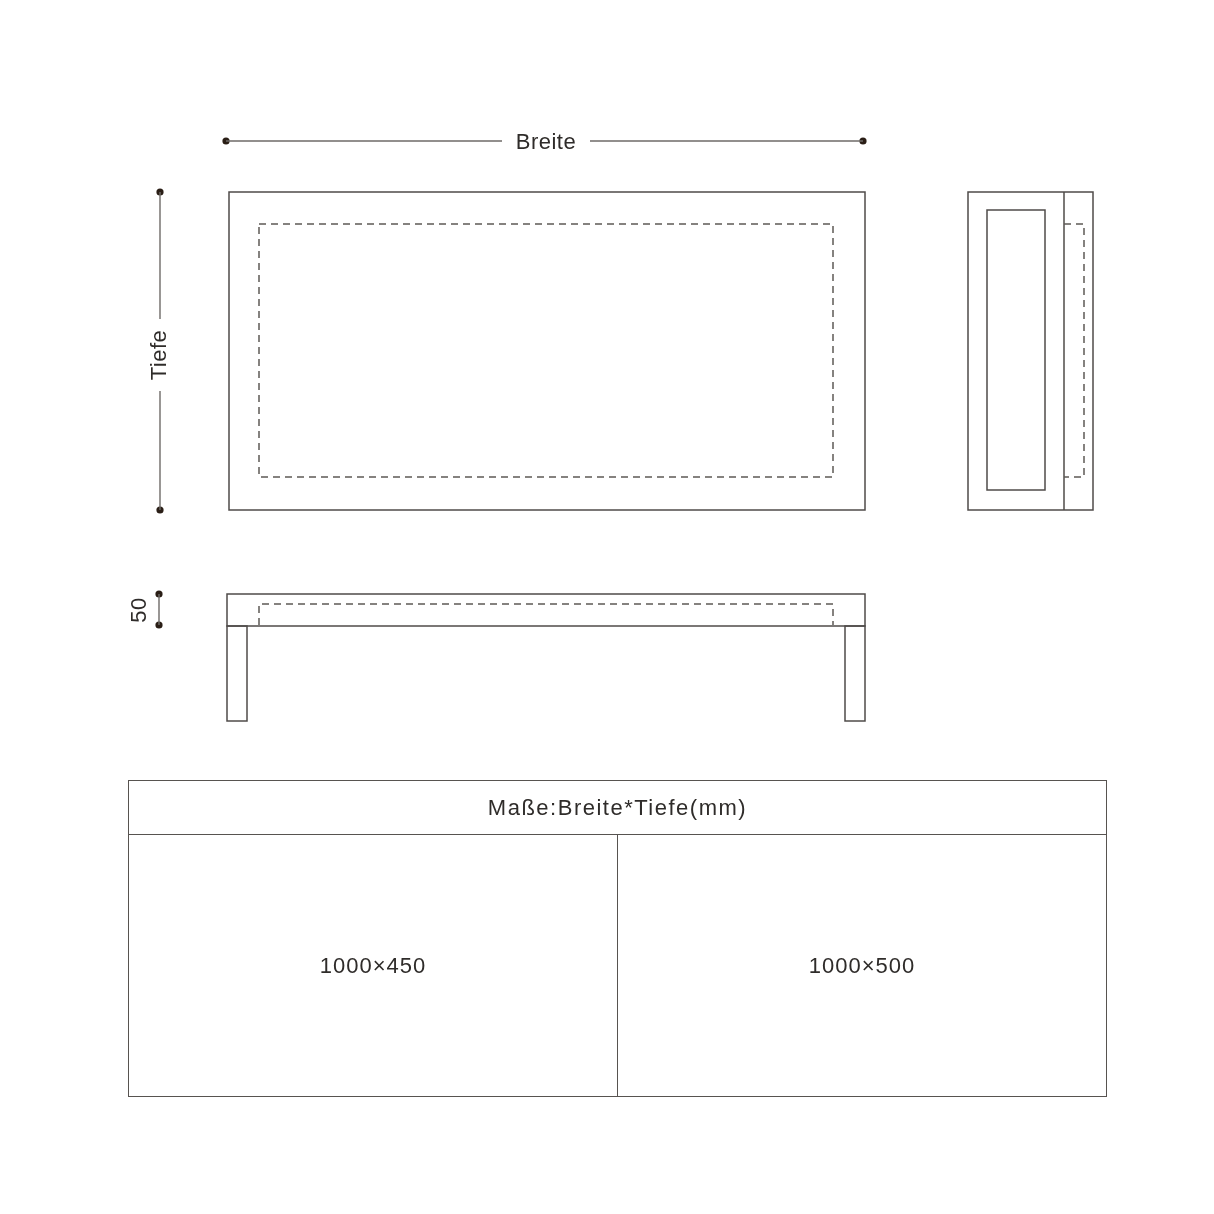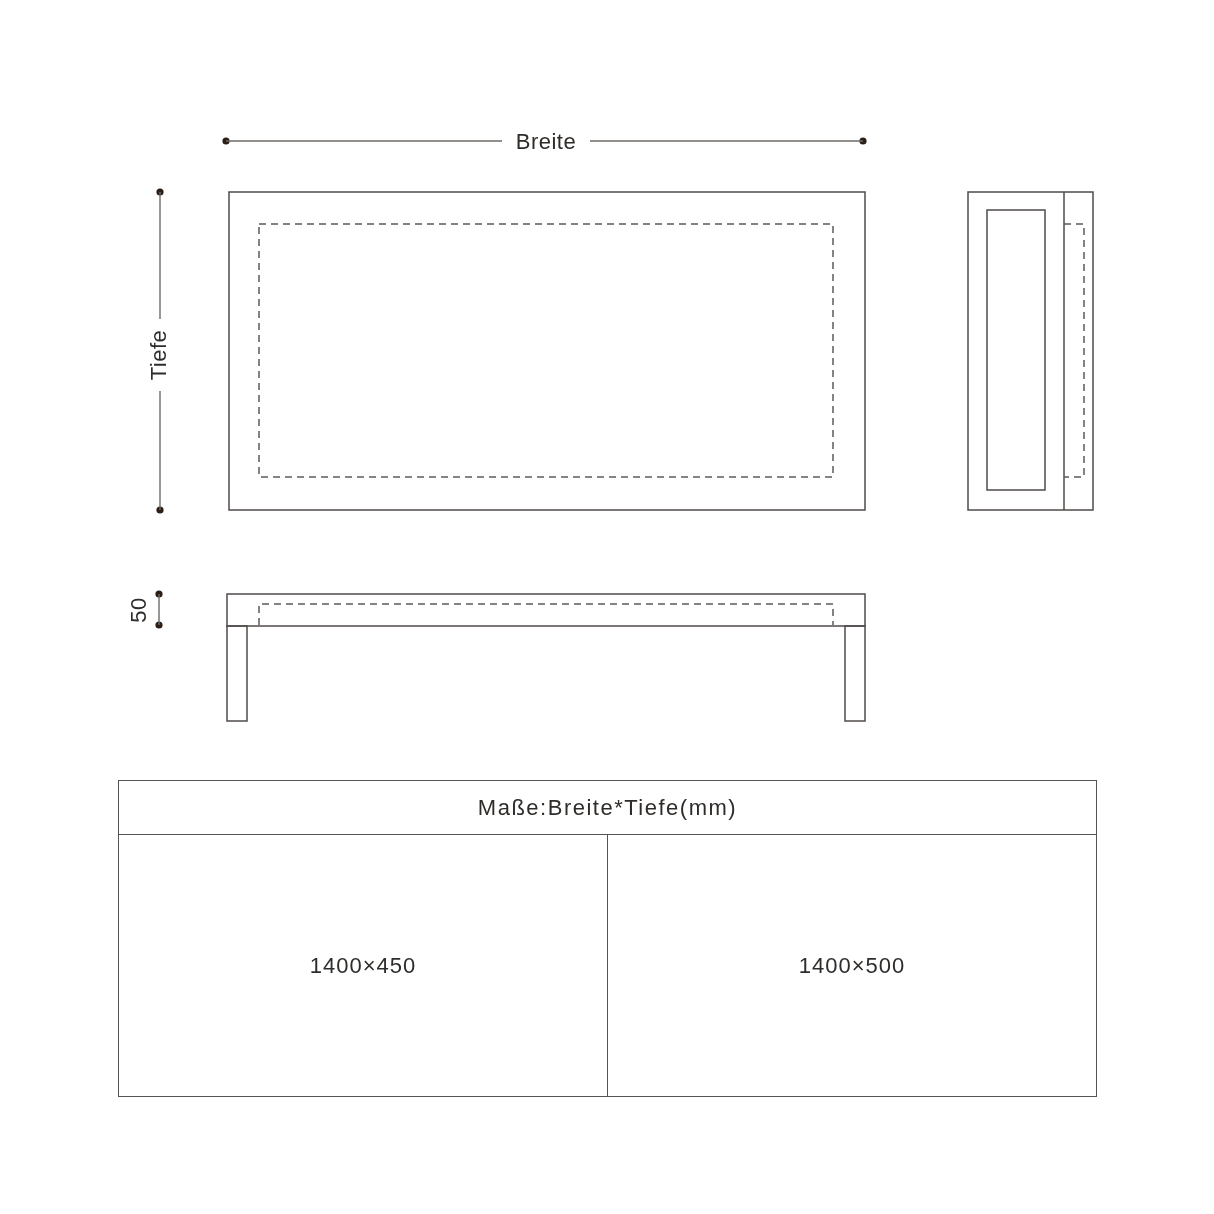--- a/index.html
+++ b/index.html
@@ -24,21 +24,21 @@
   .drawing{position:absolute;left:0;top:0;}
   .solid{fill:none;stroke:var(--line);stroke-width:1.5;}
   .dashed{fill:none;stroke:var(--dash);stroke-width:1.5;stroke-dasharray:7 5;}
   .dim{stroke:var(--dim-line);stroke-width:1.4;}
   .dot{fill:var(--dot);stroke:none;}
   .label{
     font-family:"Liberation Sans", sans-serif;
     font-size:22px;fill:var(--text);letter-spacing:.5px;
   }
   .size-table{
-    position:absolute;left:118px;top:756px;
+    position:absolute;left:128px;top:756px;
     width:979px;height:317px;
     border-collapse:collapse;table-layout:fixed;
   }
   .size-table th,.size-table td{
     border:1.5px solid var(--table-border);
     text-align:center;vertical-align:middle;
     color:var(--text);
     font-family:"Liberation Sans", sans-serif;
     font-weight:normal;
   }
@@ -96,19 +96,19 @@
   </svg>
 
   <table class="size-table">
     <thead>
       <tr>
         <th colspan="2">Maße:Breite*Tiefe(mm)</th>
       </tr>
     </thead>
     <tbody>
       <tr>
-        <td>1400×450</td>
-        <td>1400×500</td>
+        <td>1000×450</td>
+        <td>1000×500</td>
       </tr>
     </tbody>
   </table>
 
 </div>
 
 </body></html>

